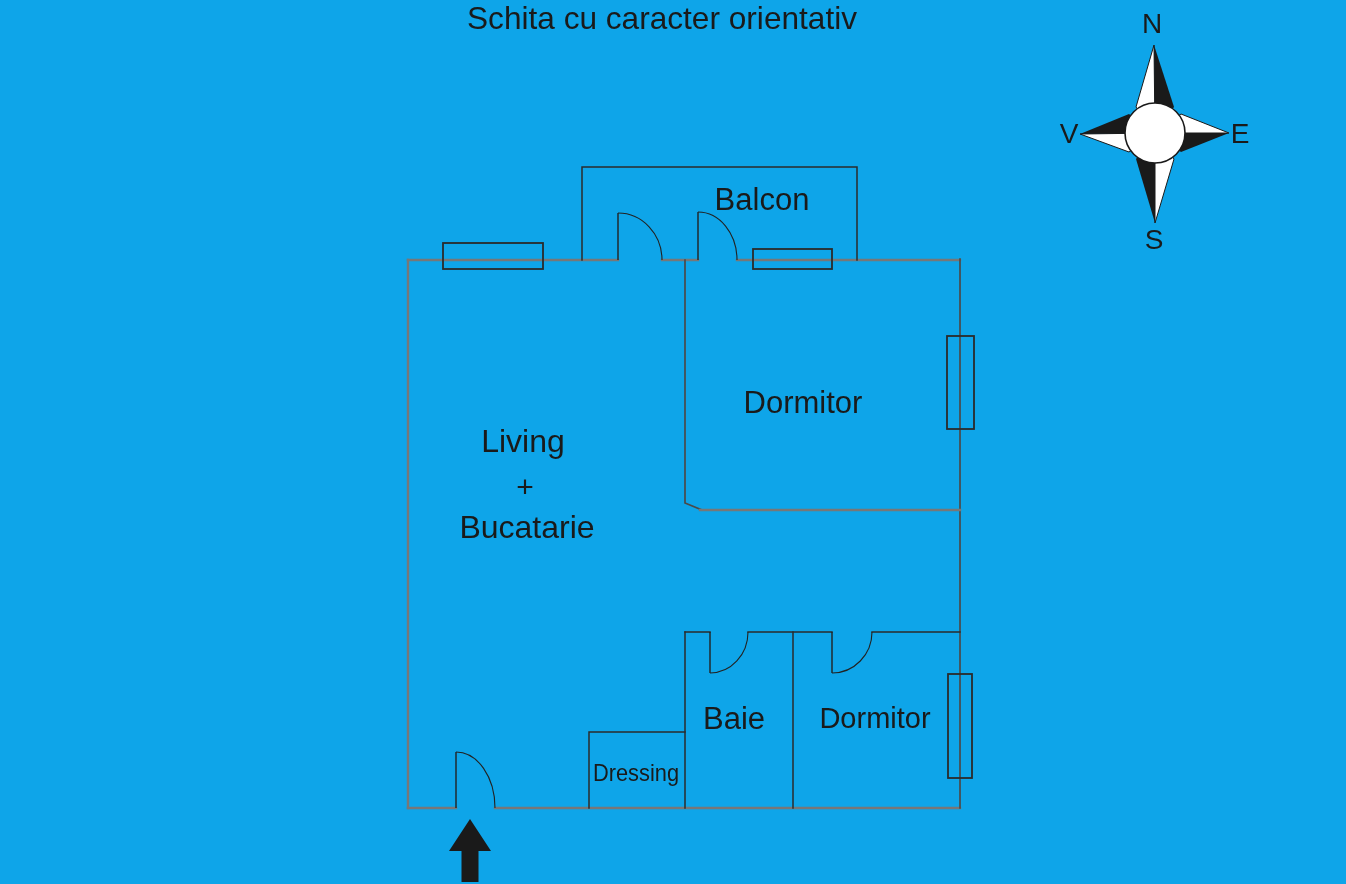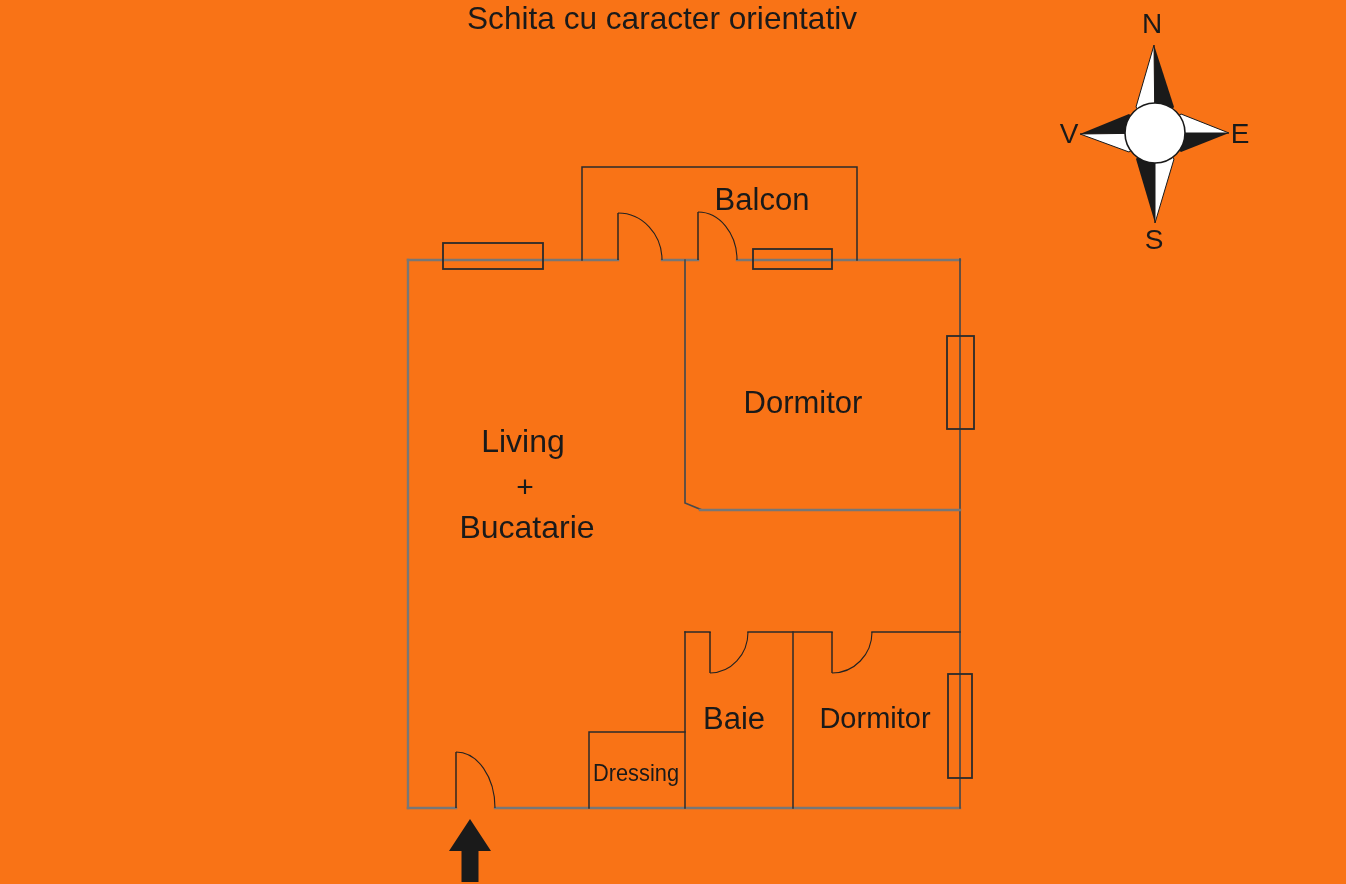--- a/index.html
+++ b/index.html
@@ -8,21 +8,21 @@
     background: #ffffff;
     width: 1346px;
     height: 884px;
     overflow: hidden;
     font-family: "Liberation Sans", "DejaVu Sans", sans-serif;
   }
   #plan-stage {
     position: relative;
     width: 1346px;
     height: 884px;
-    background: #f97316;
+    background: #0ea5e9;
   }
   svg { display: block; }
 
   
   .wall      { stroke: #777777; stroke-width: 2.4; fill: none; stroke-linecap: square; }
   .wallmid   { stroke: #4a4a4a; stroke-width: 1.7; fill: none; stroke-linecap: square; }
   .wallthin  { stroke: #2b2b2b; stroke-width: 1.5; fill: none; stroke-linecap: square; }
   .leaf      { stroke: #222222; stroke-width: 1.4; fill: none; }
   .arc       { stroke: #222222; stroke-width: 1.1; fill: none; }
   .window    { stroke: #2b2b2b; stroke-width: 1.8; fill: none; }

